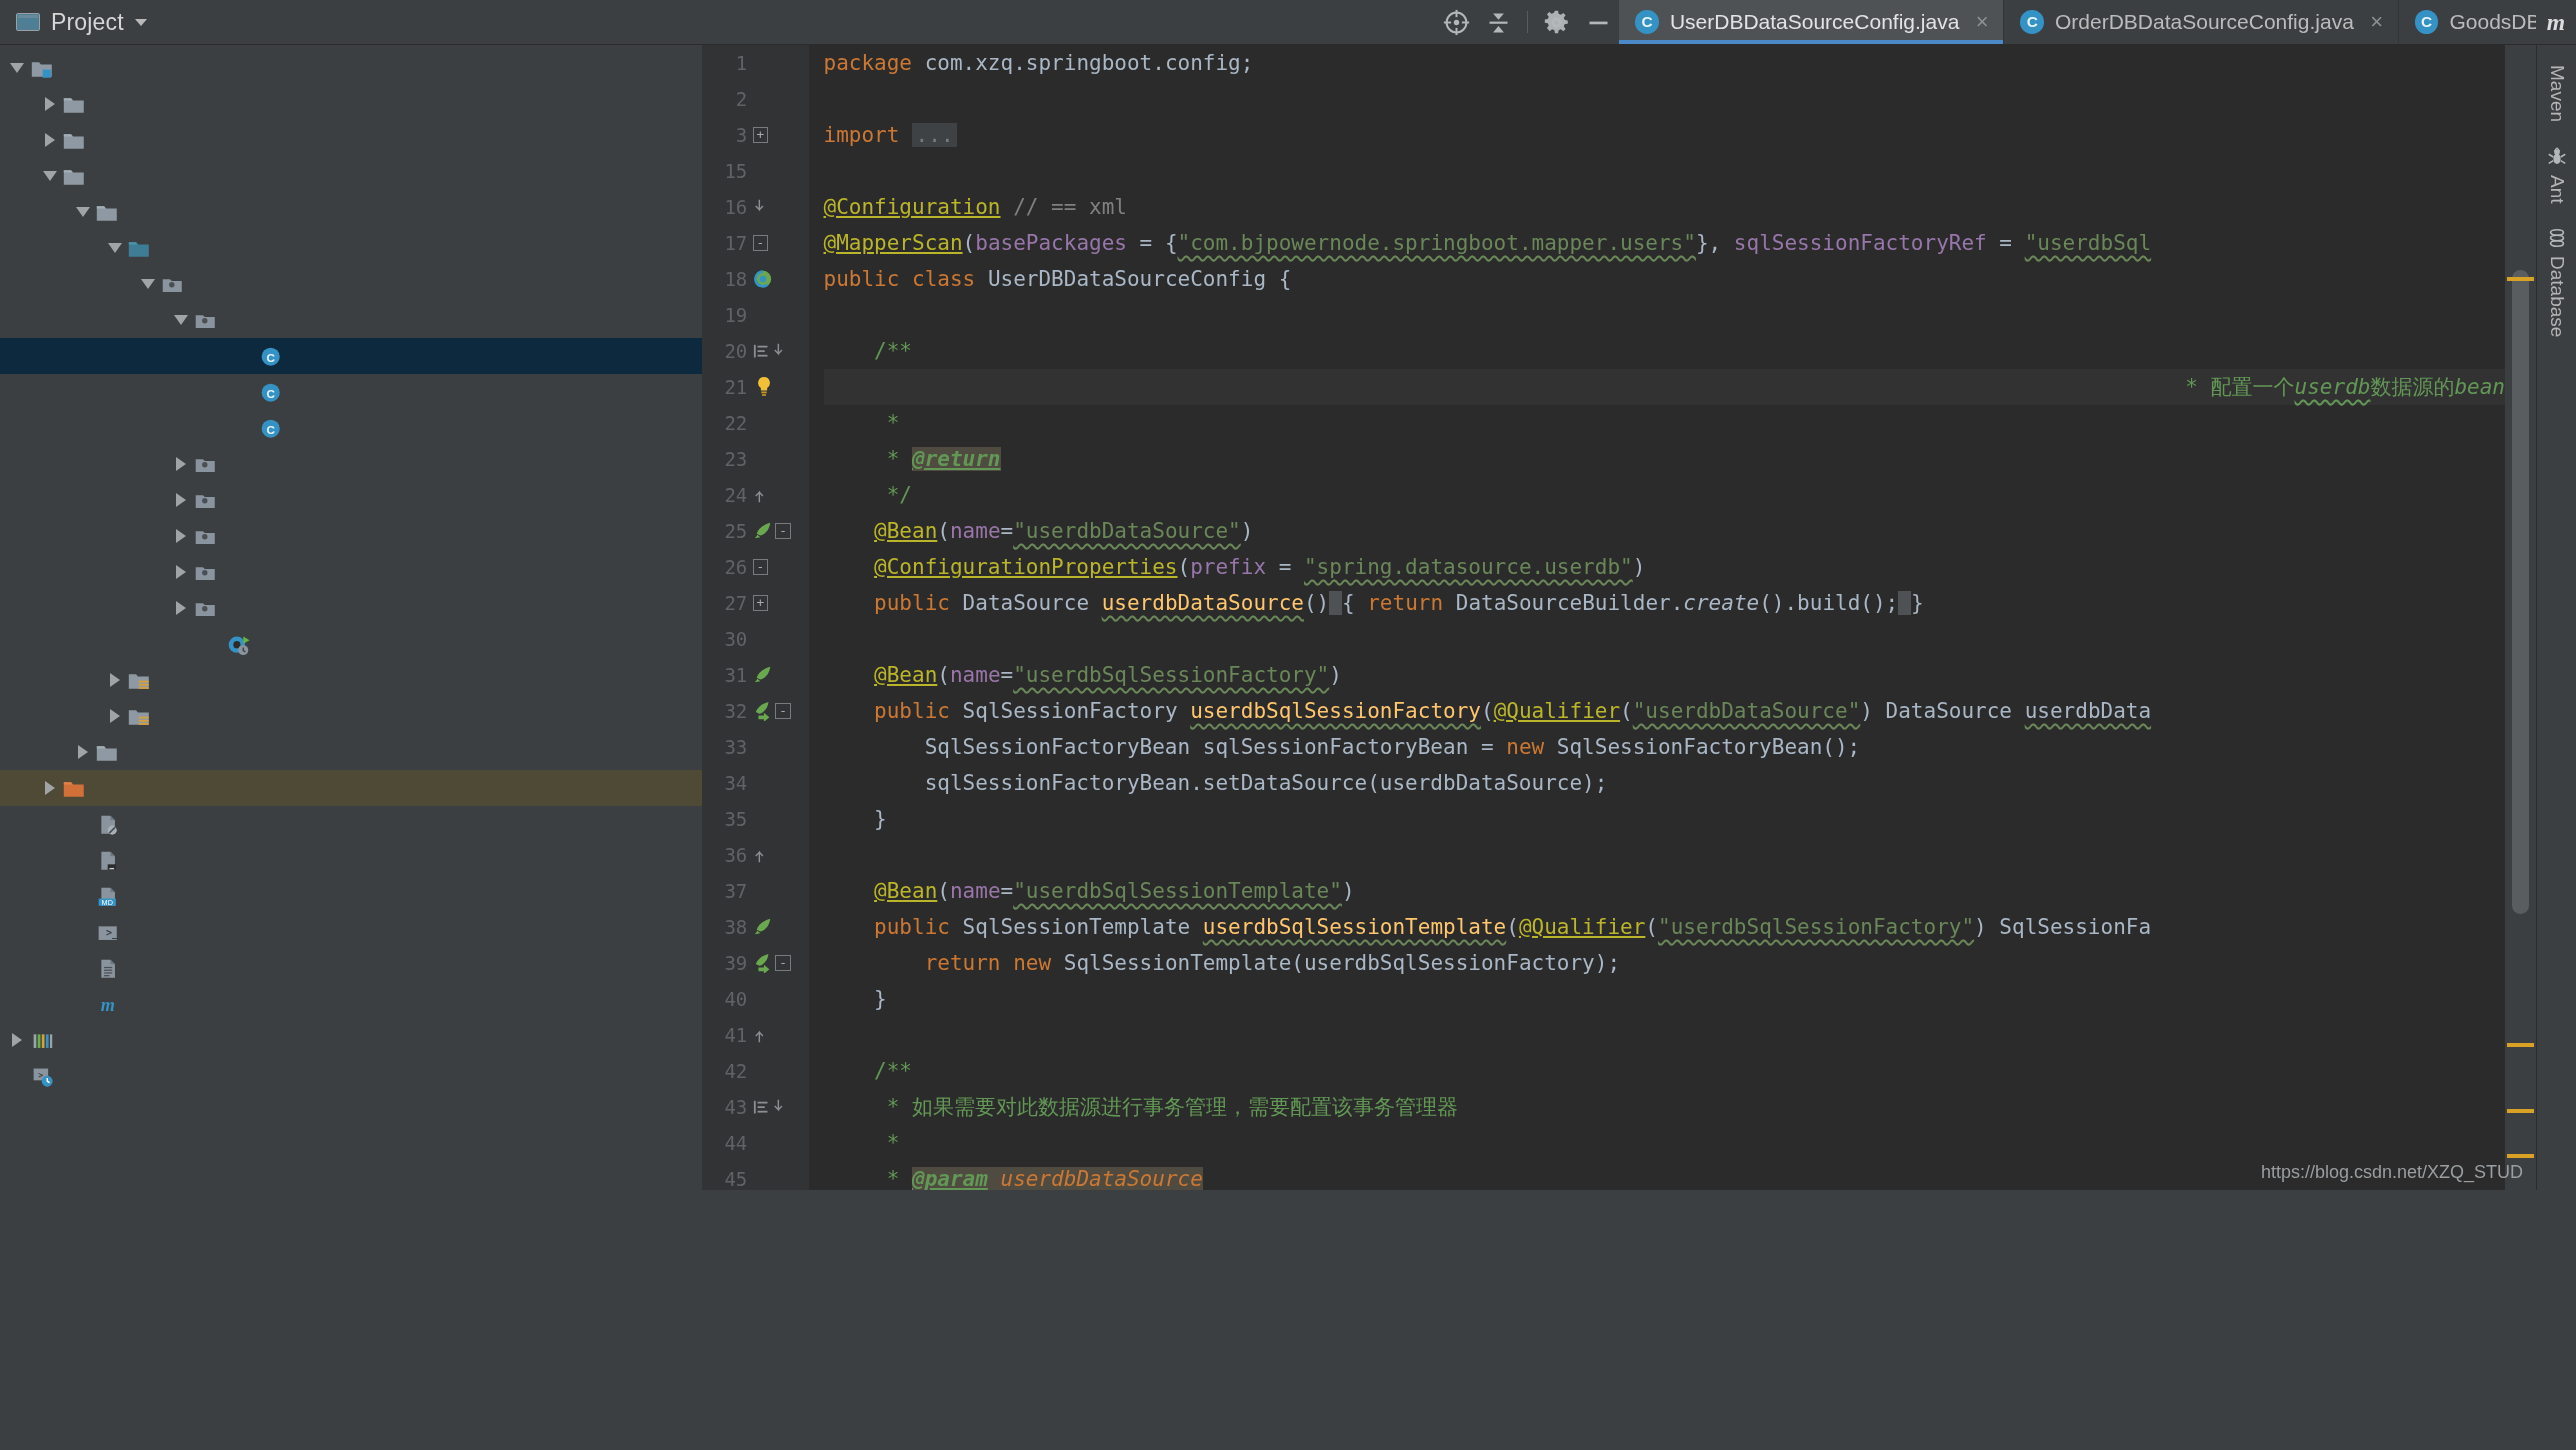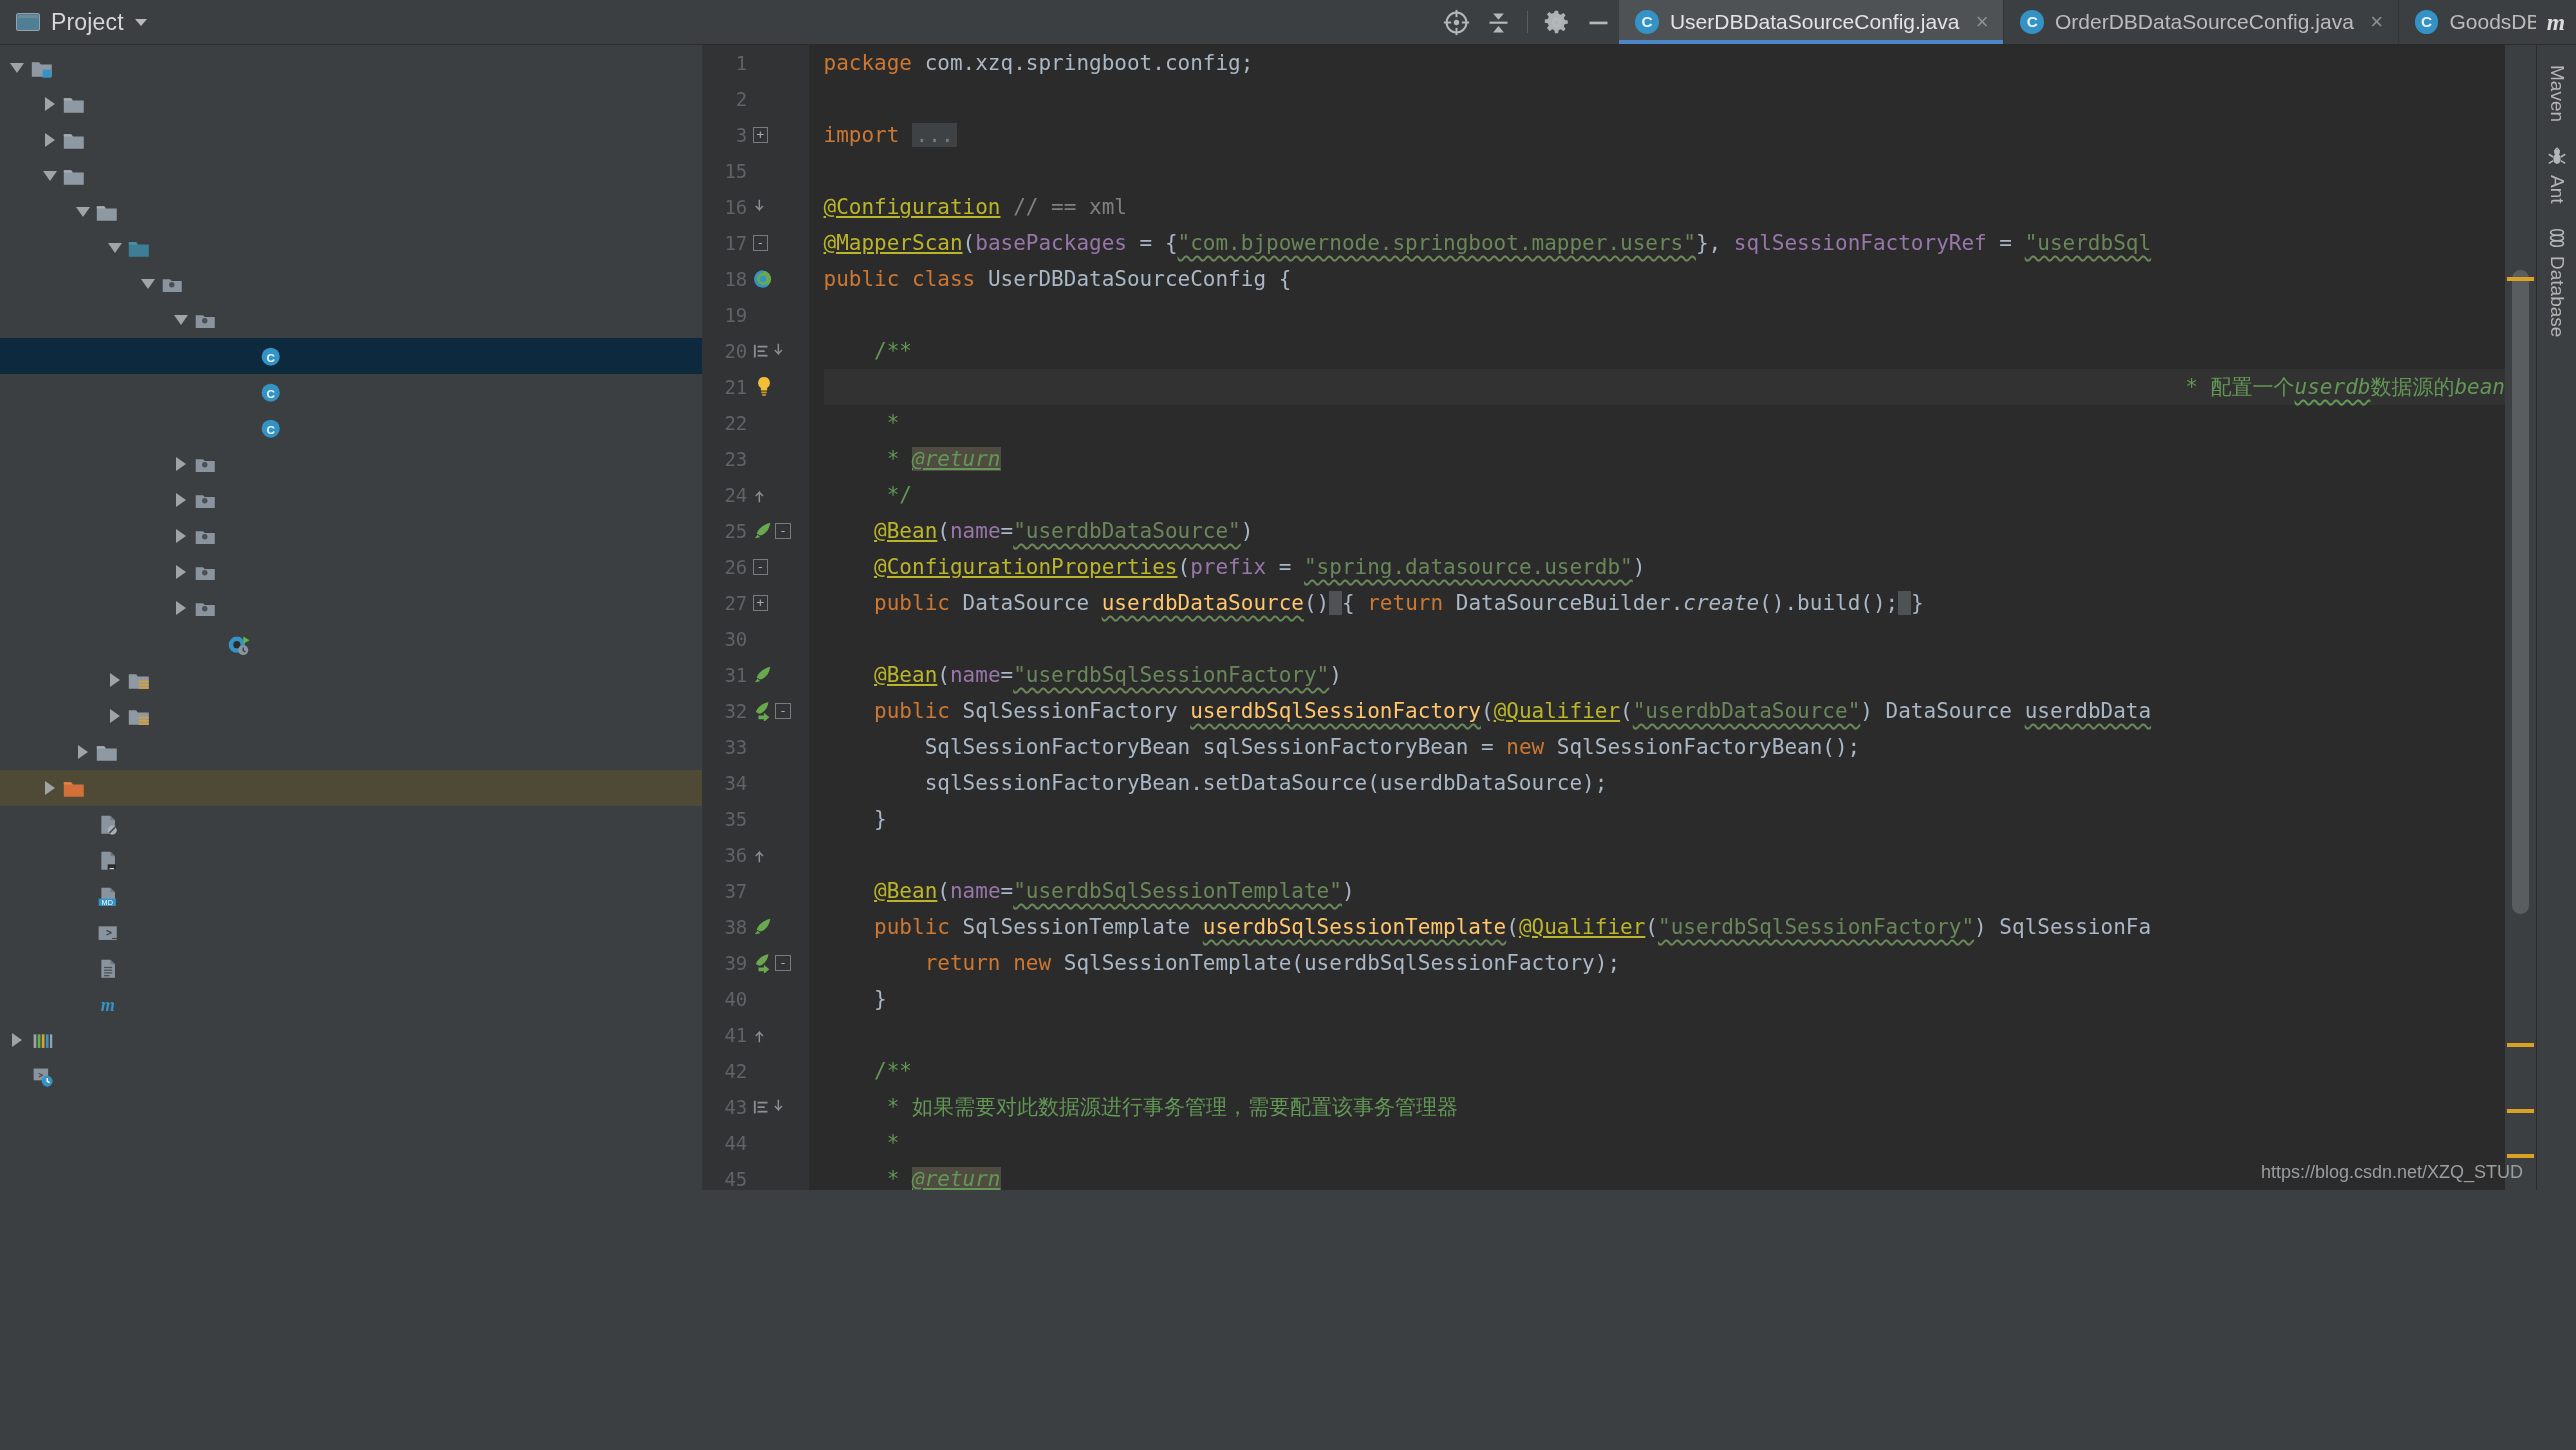--- a/index.html
+++ b/index.html
@@ -114,21 +114,21 @@
   .cl { height:36px; line-height:36px; white-space:pre; }
   .cl.hl { background:#323232;text-align:right; }
 
   
   .kw{color:#cc7832;}
   .txt{color:#a9b7c6;}
   .str{color:#6a8759;}
   .ann{color:#bbb529;text-decoration:underline;}
   .cmt{color:#808080;}
   .doc{color:#629755;}
-  .doctag{color:#629755;font-weight:normal;font-style:italic;text-decoration:underline;}
+  .doctag{color:#629755;font-weight:bold;font-style:italic;text-decoration:underline;}
   .docparam{color:#cc7832;font-style:italic;}
   .fld{color:#9876aa;}
   .mth{color:#ffc66d;}
   .hlbg{background:#4f4b41;}
   .sqgl{text-decoration:underline; text-decoration-style:wavy; text-decoration-color:#6a8759; text-underline-offset:4.5px;}
   .sqgl2{text-decoration:underline; text-decoration-style:wavy; text-decoration-color:#629755; text-underline-offset:4.5px;}
   .impfold{background:#3f4244; color:#777b7e; padding:0 3.6px;}
   .cursorblk{background:#4e5254;}
 
   
@@ -876,20 +876,21 @@
           <div class="cl"><span class="txt">    }</span></div>
           <div class="cl"></div>
           <div class="cl"><span class="txt">    </span><span class="ann">@Bean</span><span class="txt">(</span><span class="fld">name</span><span class="txt">=</span><span class="str sqgl">"userdbSqlSessionTemplate"</span><span class="txt">)</span></div>
           <div class="cl"><span class="txt">    </span><span class="kw">public </span><span class="txt">SqlSessionTemplate </span><span class="mth sqgl">userdbSqlSessionTemplate</span><span class="txt">(</span><span class="ann">@Qualifier</span><span class="txt">(</span><span class="str sqgl">"userdbSqlSessionFactory"</span><span class="txt">) SqlSessionFa</span></div>
           <div class="cl"><span class="txt">        </span><span class="kw">return new </span><span class="txt">SqlSessionTemplate(userdbSqlSessionFactory);</span></div>
           <div class="cl"><span class="txt">    }</span></div>
           <div class="cl"></div>
           <div class="cl"><span class="doc">    /**</span></div>
           <div class="cl"><span class="doc">     * 如果需要对此数据源进行事务管理，需要配置该事务管理器</span></div>
           <div class="cl"><span class="doc">     *</span></div>
+          <div class="cl"><span class="doc">     * </span><span class="doctag hlbg">@param</span><span class="hlbg"> </span><span class="docparam hlbg sqgl">userdbDataSource</span></div>
           <div class="cl"><span class="doc">     * </span><span class="doctag hlbg">@return</span></div>
           <div class="cl"><span class="doc">     */</span></div>
         </div>
       <div class="markers">
         <div class="scrollthumb" style="top:225px;height:644px;"></div>
         <div class="mk" style="top:232px;"></div>
         <div class="mk" style="top:998px;"></div>
         <div class="mk" style="top:1064px;"></div>
         <div class="mk" style="top:1109px;"></div>
       </div>

